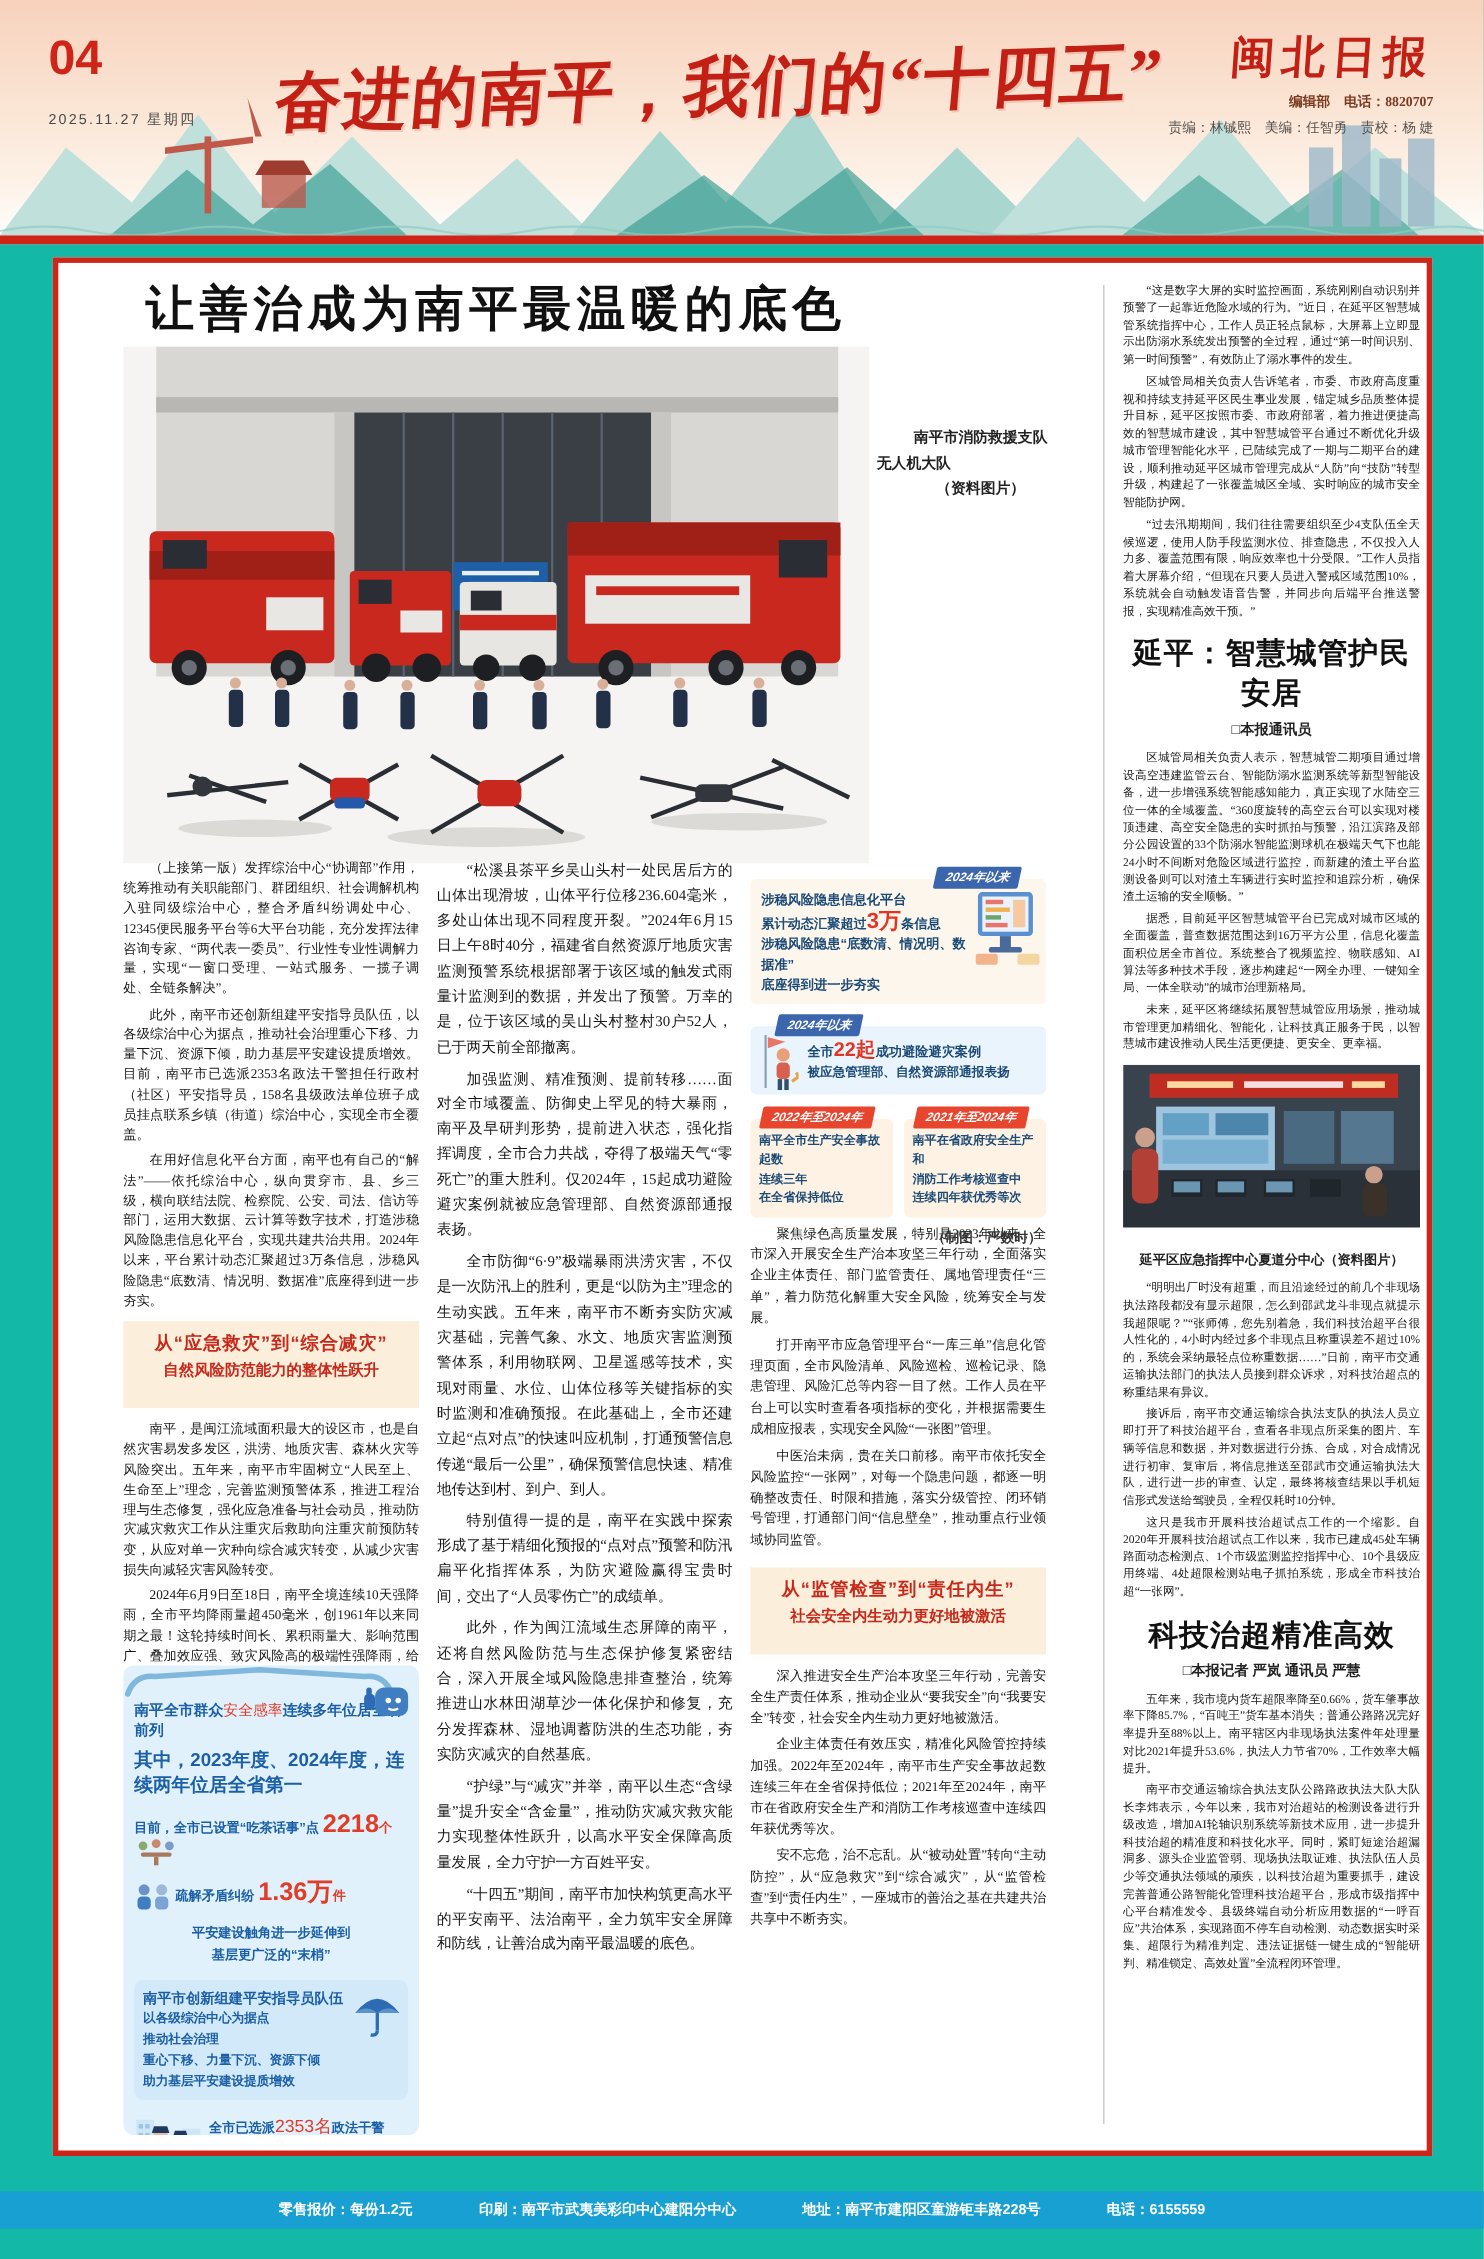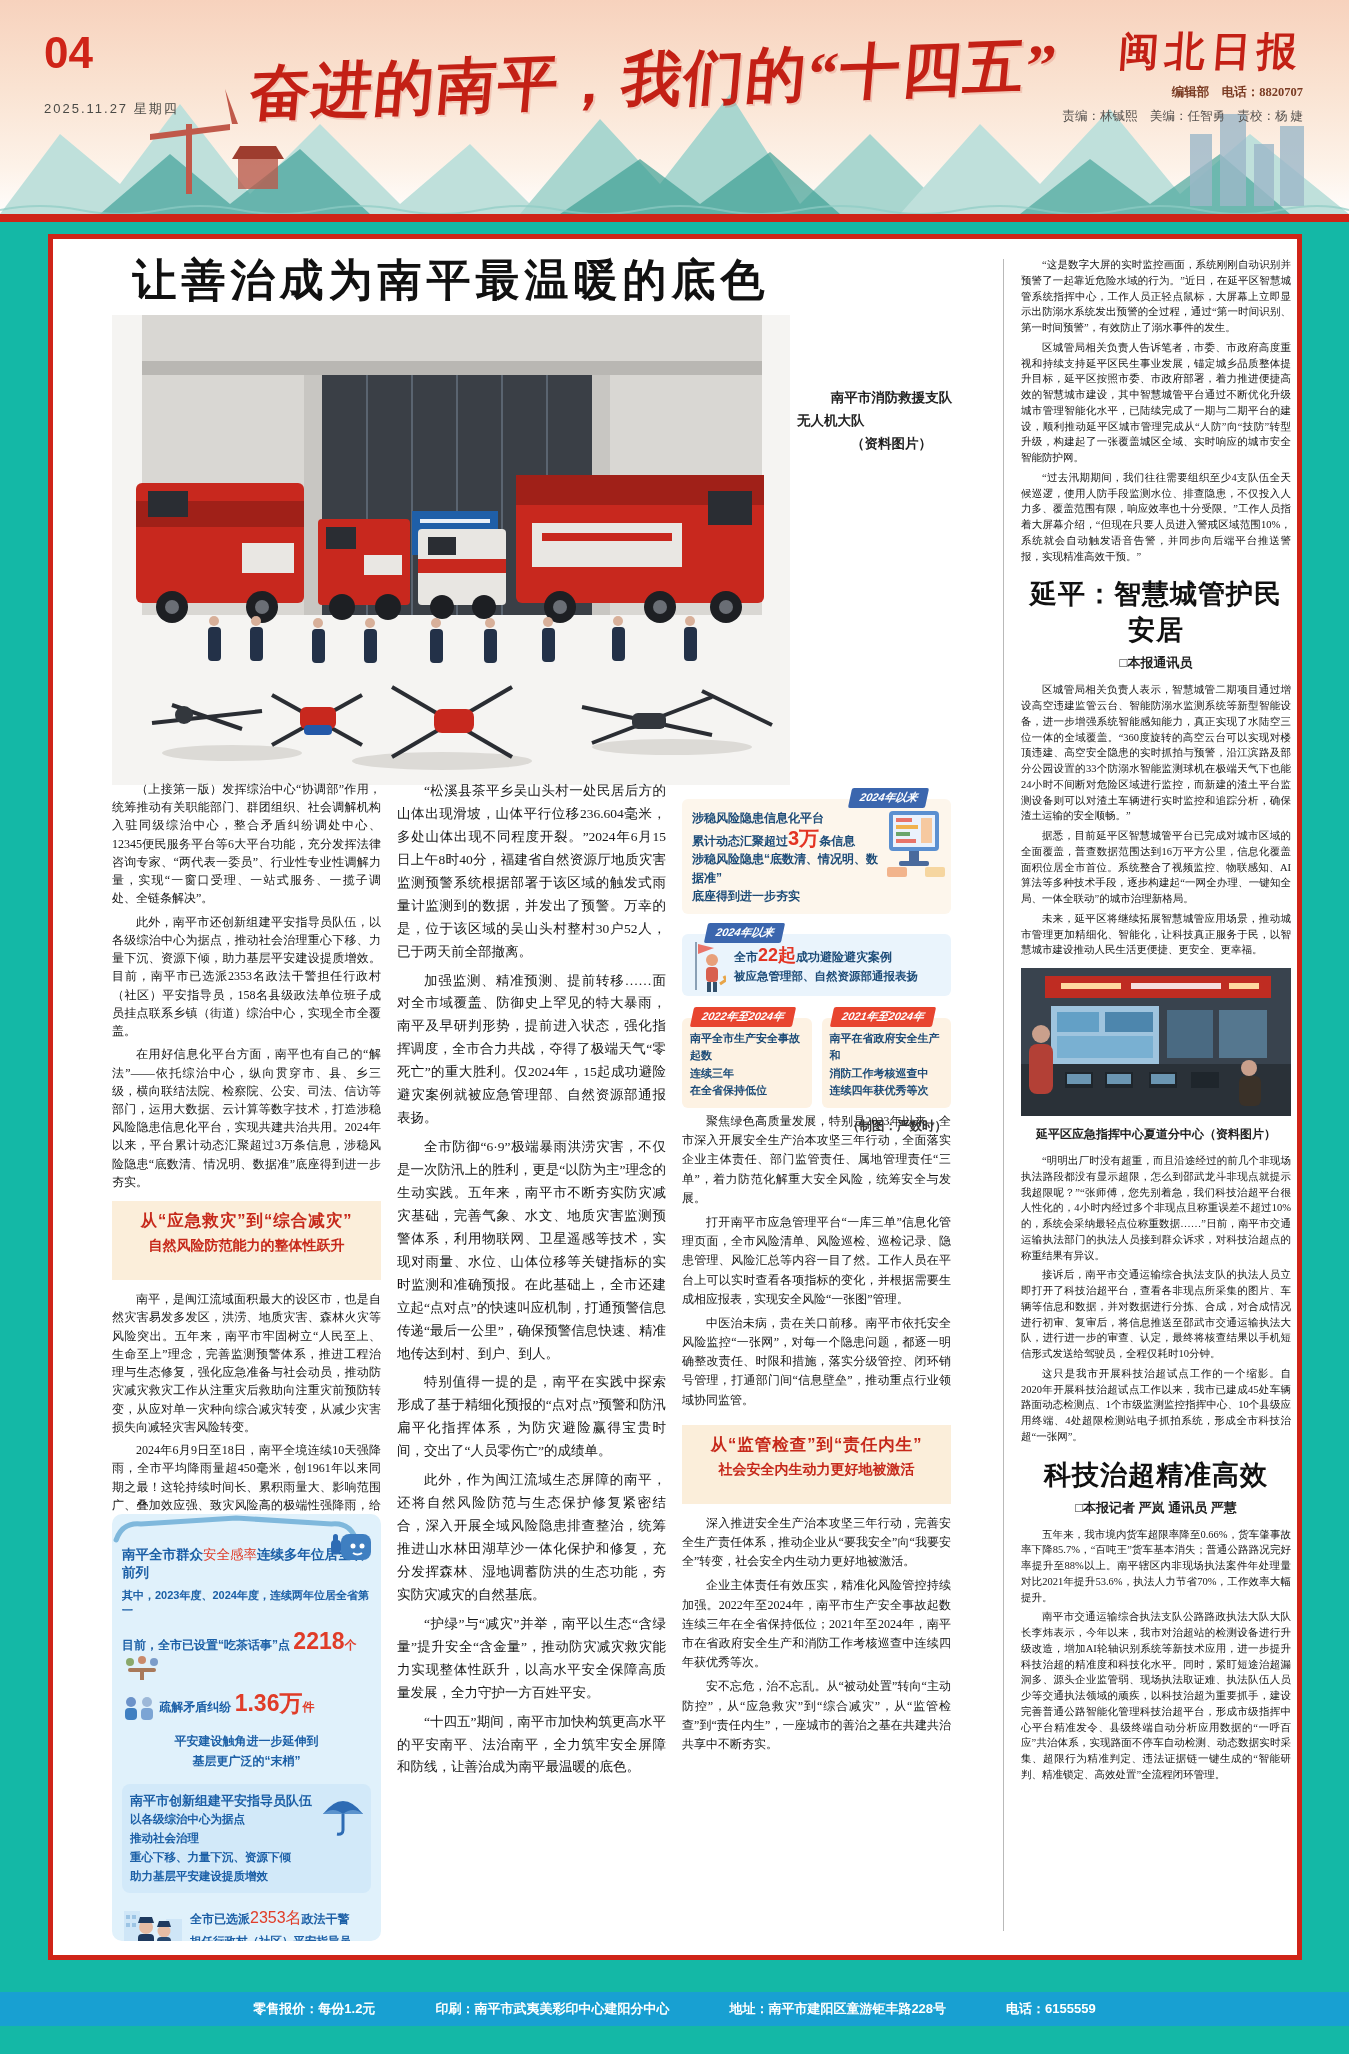--- a/index.html
+++ b/index.html
@@ -68,41 +68,41 @@
   .mig-credit { text-align:right; font-size:12.5px; font-weight:bold; color:#333; margin-top:10px; padding-right:4px; }
 
   
   .lig { flex:1; position:relative; background:#e0f1fb; border-radius:10px; padding:30px 10px 8px;
     overflow:hidden; font-family:"Liberation Sans",sans-serif; }
   .lig-roof { position:absolute; left:0; top:0; width:100%; height:30px; }
   .lig-mascot { position:absolute; right:8px; top:12px; width:44px; height:40px; }
   .blue-b { color:#1b5fa6; font-weight:bold; }
   .red-em { color:#e03c28; font-weight:400;text-align:center; }
   .lig-title { font-size:13.5px; margin-top:2px; }
-  .lig-sub { font-size:11px; margin-top:6px; }
+  .lig-sub { font-size:17px; margin-top:6px; }
   .lig-stat { font-size:12px; margin-top:12px; }
   .lig-num { font-size:23px; color:#e03c28; font-weight:900; line-height:1; }
   .lig-unit { font-size:12px; color:#e03c28; font-weight:bold; }
   .lig-note { text-align:center; font-size:12px; margin-top:10px; line-height:1.7; }
   .lig-panel { background:#d2e9f9; border-radius:8px; padding:8px 8px; margin-top:12px; position:relative; }
   .lig-panel .pt { font-size:13px; }
   .ig-line { font-size:11.5px; color:#1b5fa6; font-weight:bold; line-height:1.65; }
   .lig-row { display:flex; gap:6px; align-items:flex-start; margin-top:12px; }
   .lig-art { flex:none; }
 
   
   .divider-v { position:absolute; left:950px; top:20px; width:1px; height:1672px; background:#b9b9b9; }
   .sidebar { position:absolute; left:968px; top:18px; width:270px; height:1678px; overflow:hidden; }
   .sidebar .para { font-size:10.5px; line-height:1.5; margin-bottom:4px; }
   .sb-headline { text-align:center; font-size:27px; font-weight:900; color:#111; letter-spacing:1px;
     margin:12px 0 6px; font-family:"Liberation Sans",sans-serif; }
   .sb-byline { text-align:center; font-size:13px; font-weight:bold; color:#222; margin-bottom:10px;
     font-family:"Liberation Sans",sans-serif; }
   .sb-photo { width:270px; height:148px; margin-top:6px; }
-  .sb-caption { text-align:center; font-size:12px; font-weight:bold; color:#222; margin:6px 0 10px;
+  .sb-caption { text-align:center; font-size:12px; font-weight:bold; color:#222; margin:16px 0 10px;
     font-family:"Liberation Sans",sans-serif; }
 
   
   .footer { position:absolute; left:0; top:1992px; width:1349px; height:34px; background:#18a0d2;
     display:flex; align-items:center; justify-content:center; }
   .footer span { color:#fff; font-size:13px; font-weight:bold; margin:0 30px; white-space:nowrap;
     font-family:"Liberation Sans",sans-serif; }
 </style>
 </head>
 <body>

